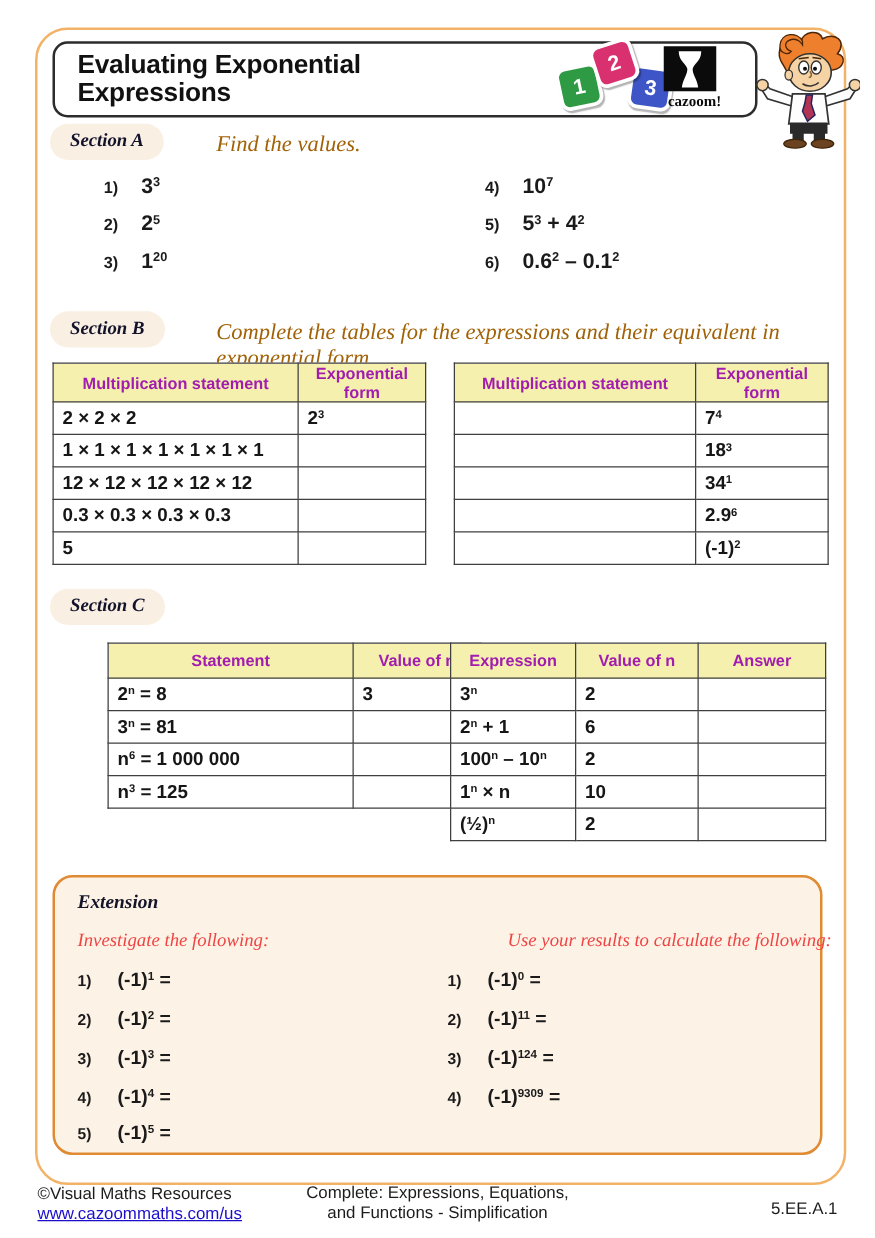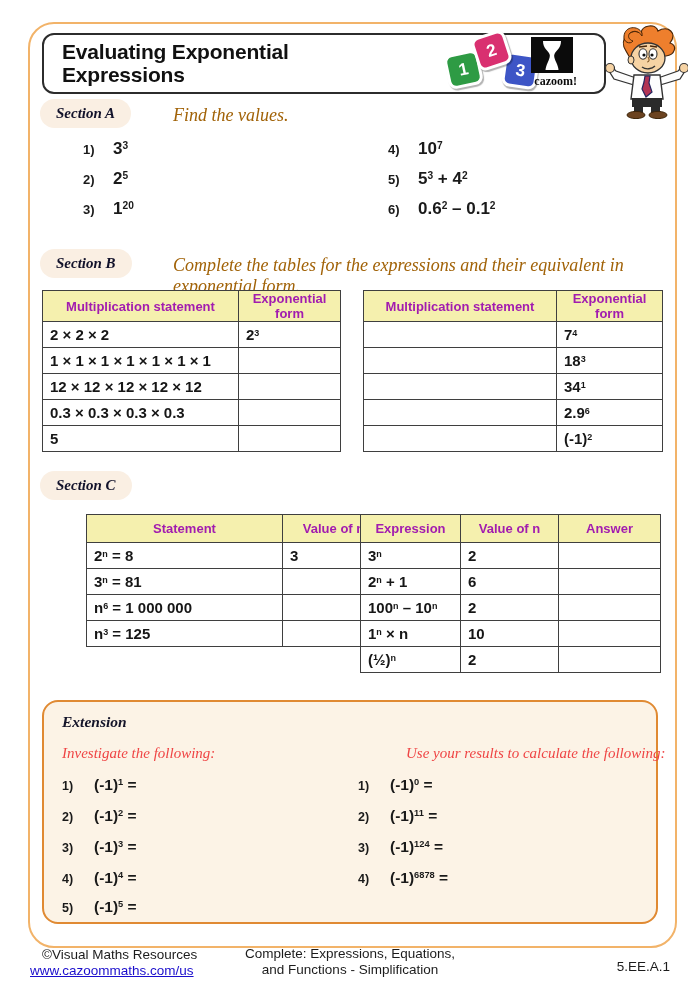--- a/index.html
+++ b/index.html
@@ -342,23 +342,23 @@
   <div class="prob ext" style="left:358px;top:807px;border:0;background:none;">
     <span class="pnum">2)</span>
     <span class="pexpr">(-1)<sup>11</sup> =</span>
   </div>
   <div class="prob ext" style="left:358px;top:838px;border:0;background:none;">
     <span class="pnum">3)</span>
     <span class="pexpr">(-1)<sup>124</sup> =</span>
   </div>
   <div class="prob ext" style="left:358px;top:869px;border:0;background:none;">
     <span class="pnum">4)</span>
-    <span class="pexpr">(-1)<sup>6878</sup> =</span>
-  </div>
-</div>
-
-<div class="abs footer-text" style="left:30px;top:947px;margin-left:12px;">©Visual Maths Resources</div>
+    <span class="pexpr">(-1)<sup>9309</sup> =</span>
+  </div>
+</div>
+
+<div class="abs footer-text" style="left:30px;top:947px;">©Visual Maths Resources</div>
 <a class="abs footer-text f-url" style="left:30px;top:963px;" href="#">www.cazoommaths.com/us</a>
 <div class="abs footer-text f-center">
   <div>Complete: Expressions, Equations,</div>
   <div>and Functions - Simplification</div>
 </div>
 <div class="abs footer-text" style="left:558px;top:959px;width:112px;text-align:right;">5.EE.A.1</div>
 
 </body></html>

